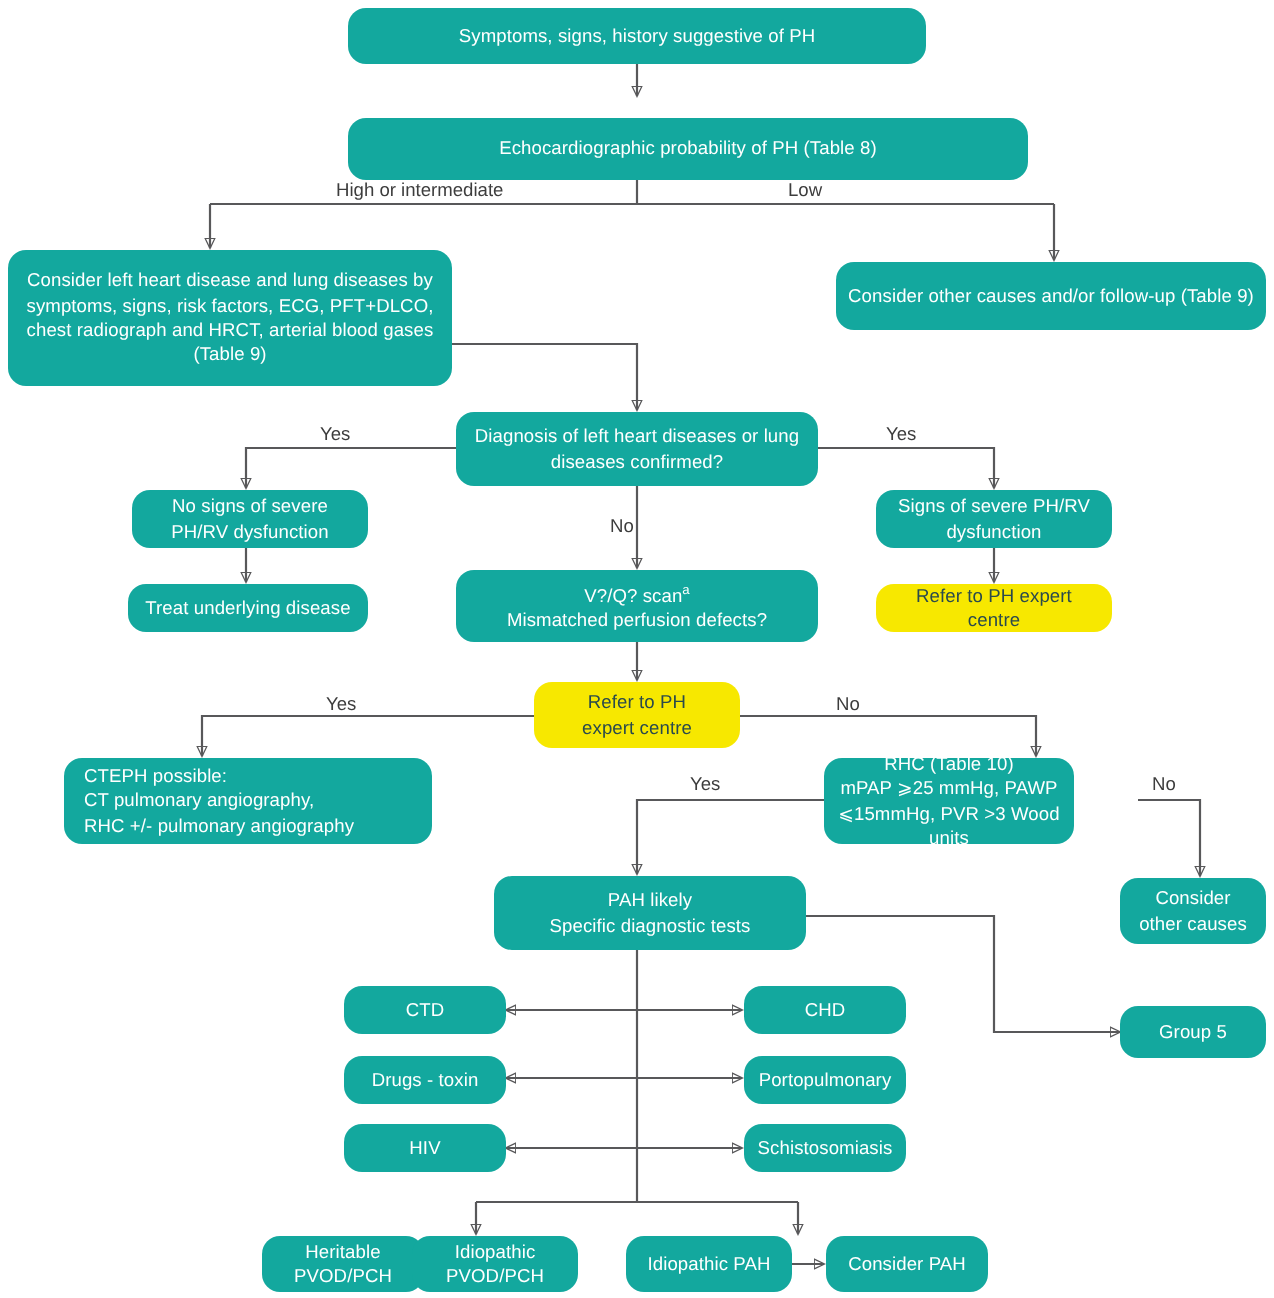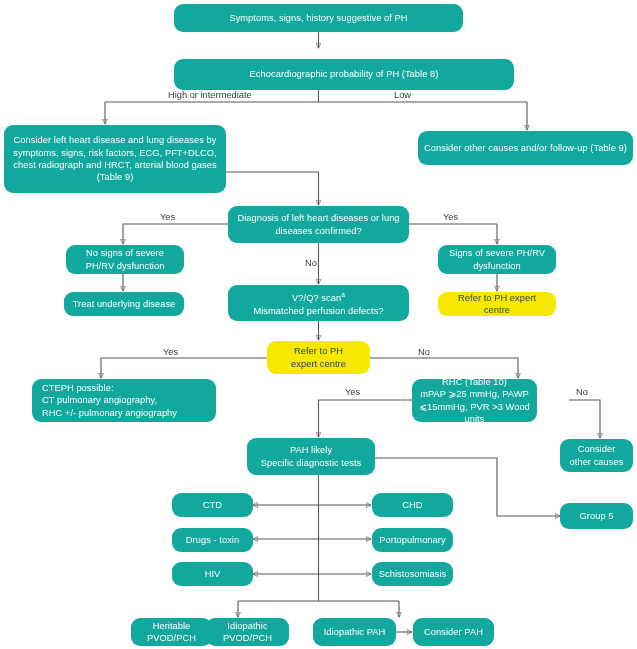--- a/index.html
+++ b/index.html
@@ -232,21 +232,21 @@
   </div>
 
   <div class="edge-label" style="left:345px; top:387px;">
     <span>Yes</span>
   </div>
 
   <div class="edge-label" style="left:576px; top:387px;">
     <span>No</span>
   </div>
 
-  <div class="node" style="left:247px; top:438px; width:128px; height:37px;">
+  <div class="node" style="left:247px; top:438px; width:156px; height:37px;">
     <div>
       <div>PAH likely</div>
       <div>Specific diagnostic tests</div>
     </div>
   </div>
 
   <div class="node" style="left:560px; top:439px; width:73px; height:33px;">
     <span>Consider other causes</span>
   </div>
 

